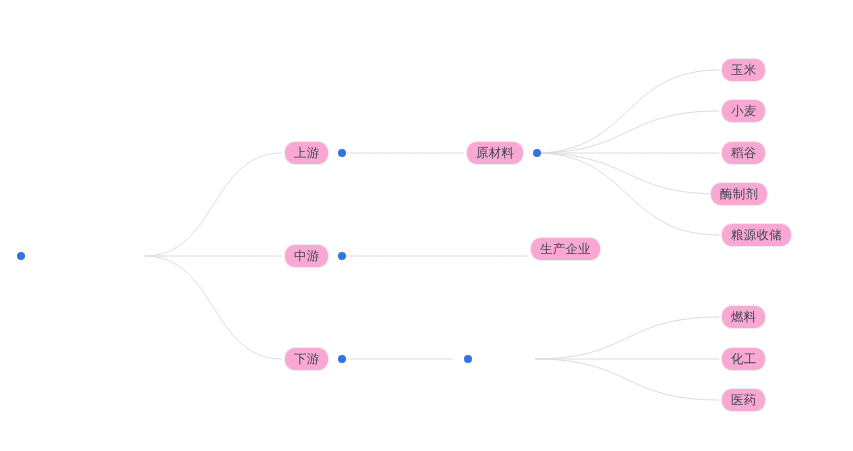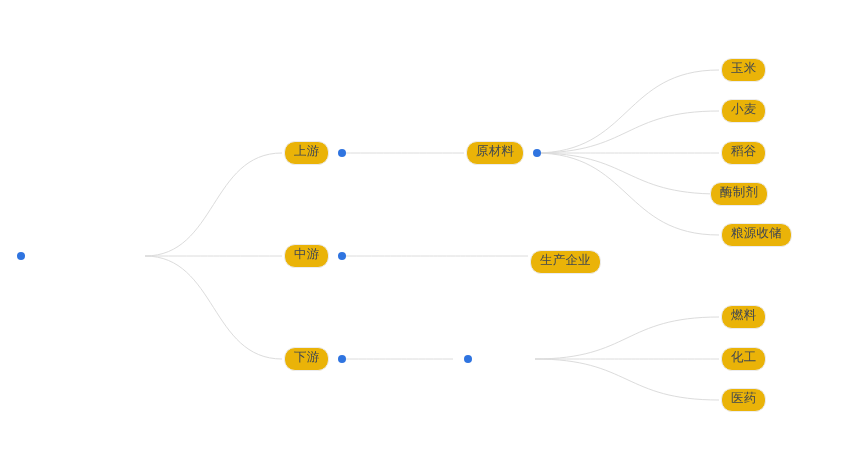--- a/index.html
+++ b/index.html
@@ -28,29 +28,28 @@
   }
   .node {
     position: absolute;
     transform: translate(0, -50%);
     display: flex;
     align-items: center;
     white-space: nowrap;
   }
   .node-pill {
     display: inline-block;
-    background: #eab308;
+    background: #f9a8d4;
     border: 1px solid #ececee;
     border-radius: 11px;
     padding: 3px 9px 4px 9px;
     font-size: 12.5px;
     line-height: 15px;
     color: #3f4652;
     letter-spacing: 0.2px;
-    font-family: Liberation Mono, monospace;
   }
   .node-dot {
     width: 8px;
     height: 8px;
     border-radius: 50%;
     background: #2f74e0;
     margin-left: 9px;
     flex: 0 0 auto;
   }
 </style>
@@ -87,21 +86,21 @@
         <span class="node-dot"></span>
       </div>
       <div class="node" style="left: 284px; top: 359px;">
         <span class="node-pill">下游</span>
         <span class="node-dot"></span>
       </div>
       <div class="node" style="left: 466px; top: 153px;">
         <span class="node-pill">原材料</span>
         <span class="node-dot"></span>
       </div>
-      <div class="node" style="left: 530px; top: 262px;">
+      <div class="node" style="left: 530px; top: 249px;">
         <span class="node-pill">生产企业</span>
       </div>
       <div class="node" style="left: 455px; top: 359px;">
         <span class="node-dot"></span>
       </div>
       <div class="node" style="left: 721px; top: 70px;">
         <span class="node-pill">玉米</span>
       </div>
       <div class="node" style="left: 721px; top: 111px; text-align: right;">
         <span class="node-pill">小麦</span>

